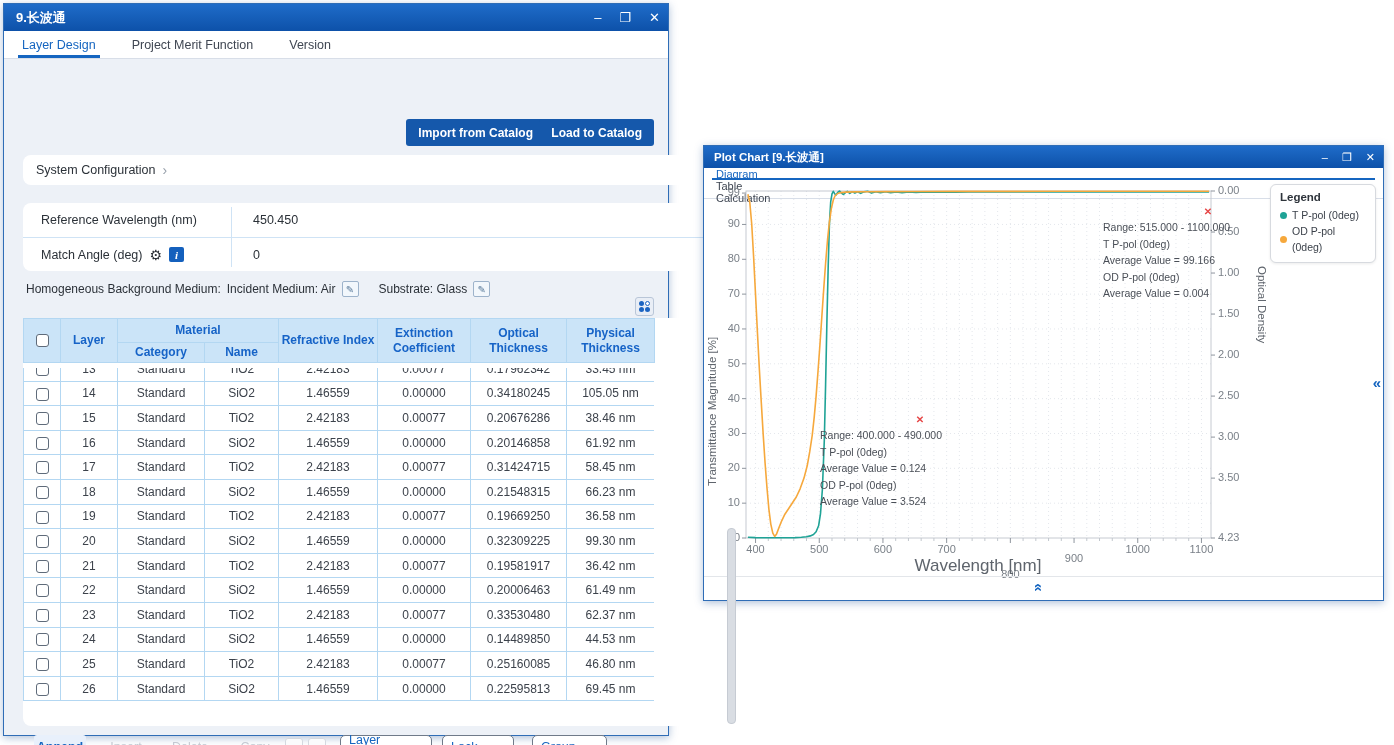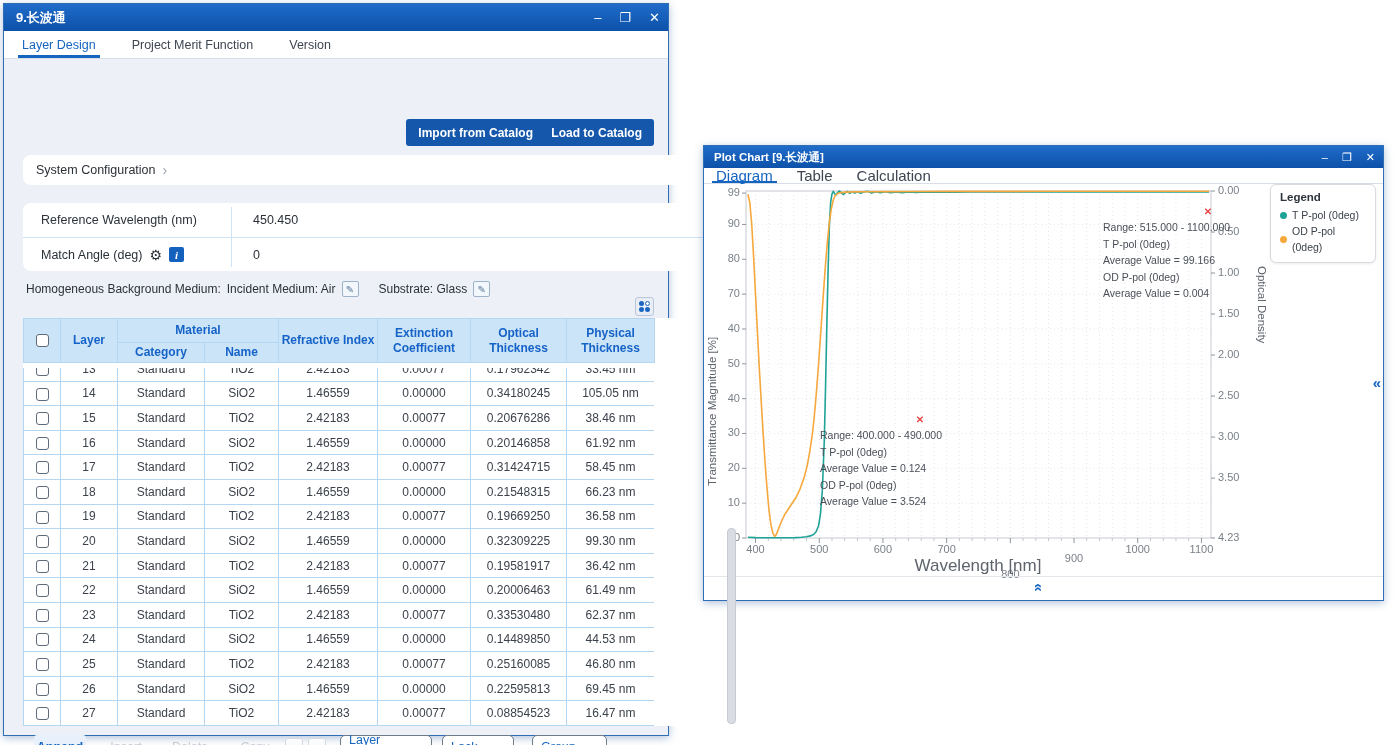--- a/index.html
+++ b/index.html
@@ -73,21 +73,21 @@
   .dd { position:absolute; top:0; height:24px; border:1.4px solid #6f7a89; border-radius:5px; background:#fff; color:#1565c0; display:flex; align-items:center; padding:0 8px; }
   .dd .chev { margin-left:auto; color:#1565c0; font-size:10px; }
   #dd-layertools { left:336px; width:92px; gap:3px; }
   #dd-lock { left:438px; width:72px; }
   #dd-group { left:528px; width:75px; justify-content:center; gap:10px; }
 
   
   #plot-window { left:703px; top:145px; width:681px; height:456px; background:#fff; }
   #plot-window .titlebar { height:22px; font-size:11.5px; padding-left:10px; }
   #plot-window .win-controls { font-size:11px; gap:14px; }
-  #plot-tabbar { top:22px; height:16px; font-size:15px; }
+  #plot-tabbar { top:22px; height:31px; font-size:11px;flex-direction:column; }
   #plot-tabbar .tab { margin:0 8px; }
   #plot-tabbar .tab.active::after { height:2px; }
 
   #chart-svg { position:absolute; left:42px; top:45px; overflow:visible; }
   .tick-label { position:absolute; font-size:11px; color:#7a8088; }
   .tick-label.xl { width:44px; text-align:center; }
   .tick-label.yl { width:36px; text-align:right; }
   .tick-label.yr { text-align:left; }
   #xaxis-title { position:absolute; left:164px; top:410px; width:220px; text-align:center; font-size:17px; color:#5e646c; }
   #yaxis-title-left { position:absolute; left:2px; top:100px; height:240px; writing-mode:vertical-rl; transform:rotate(180deg); font-size:11.5px; color:#5e646c; display:flex; align-items:center; }
@@ -337,30 +337,20 @@
               </tr>
               <tr>
                 <td><span class="cb"></span></td>
                 <td>26</td>
                 <td>Standard</td>
                 <td>SiO2</td>
                 <td>1.46559</td>
                 <td>0.00000</td>
                 <td>0.22595813</td>
                 <td>69.45 nm</td>
-              </tr>
-              <tr>
-                <td><span class="cb"></span></td>
-                <td>27</td>
-                <td>Standard</td>
-                <td>TiO2</td>
-                <td>2.42183</td>
-                <td>0.00077</td>
-                <td>0.08854523</td>
-                <td>16.47 nm</td>
               </tr>
             </tbody>
         </table>
       </div>
       <div id="scroll-thumb"></div>
     </div>
 
     <div id="layer-toolbar">
       <span class="tb-item" id="tb-append">Append</span>
       <span class="tb-item tb-disabled" id="tb-insert">Insert</span>

